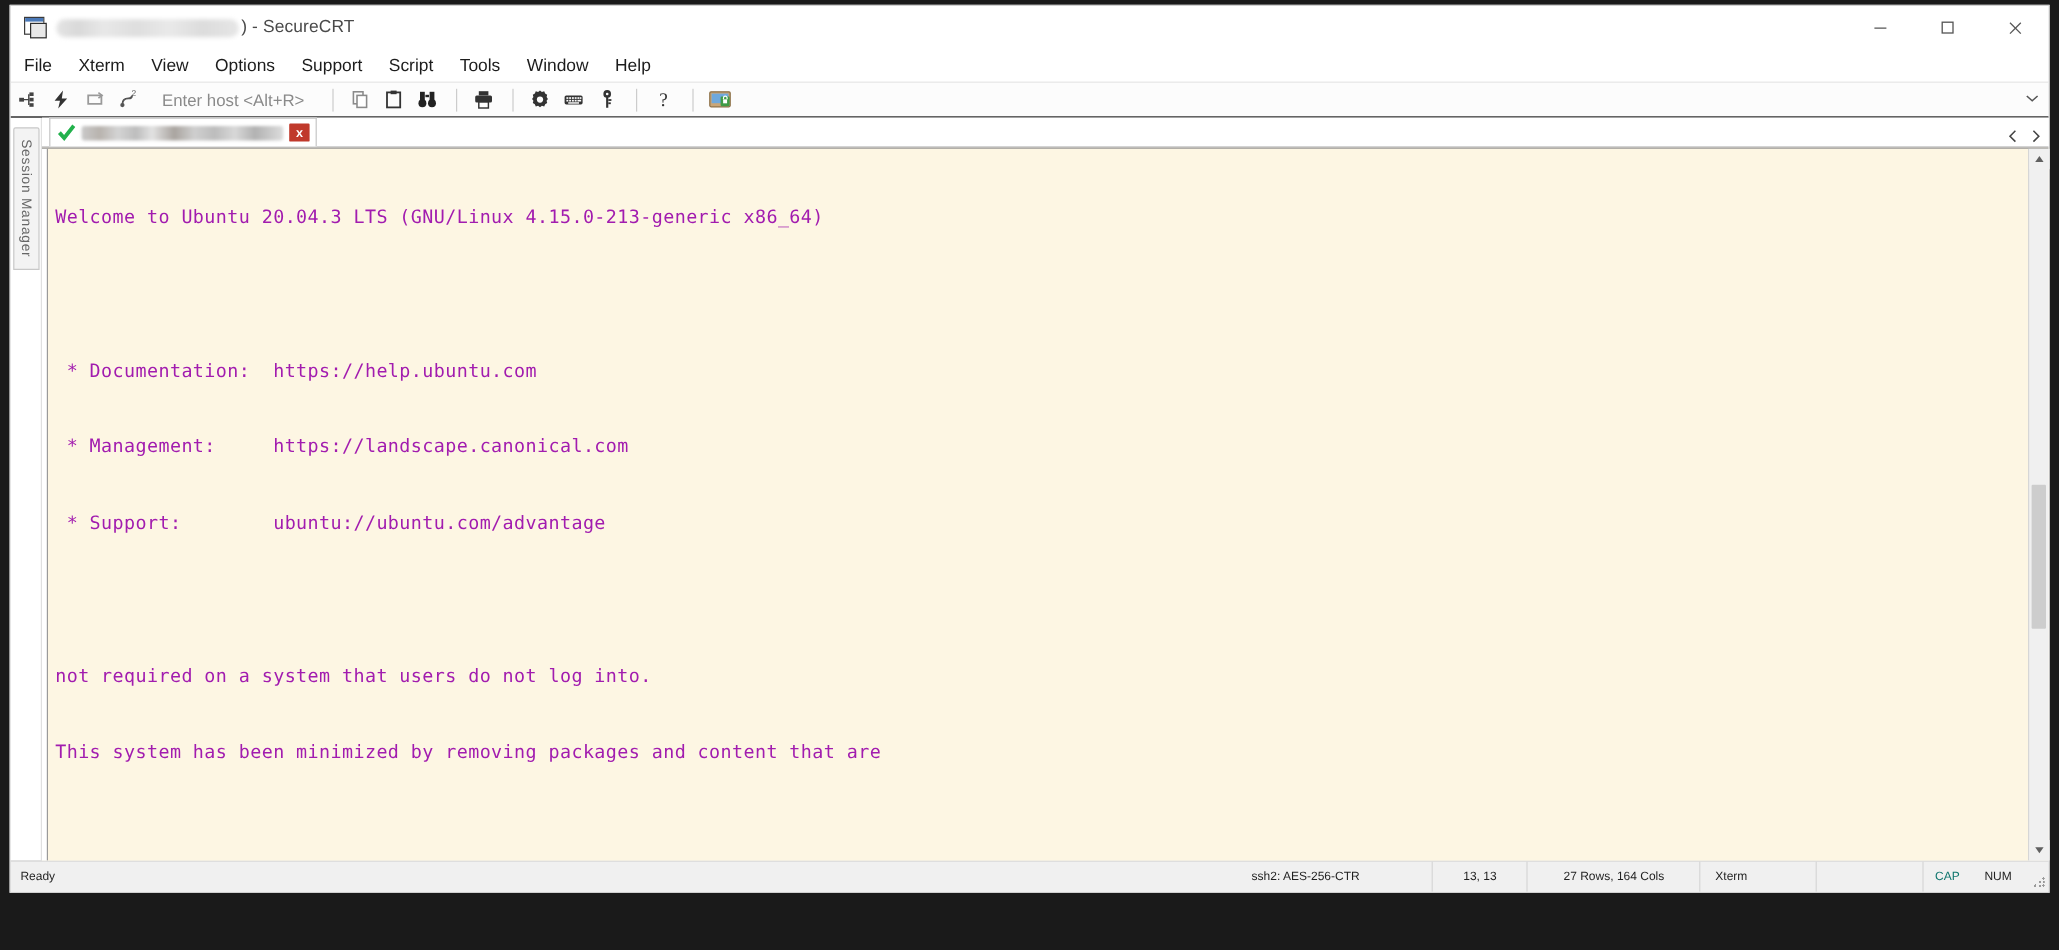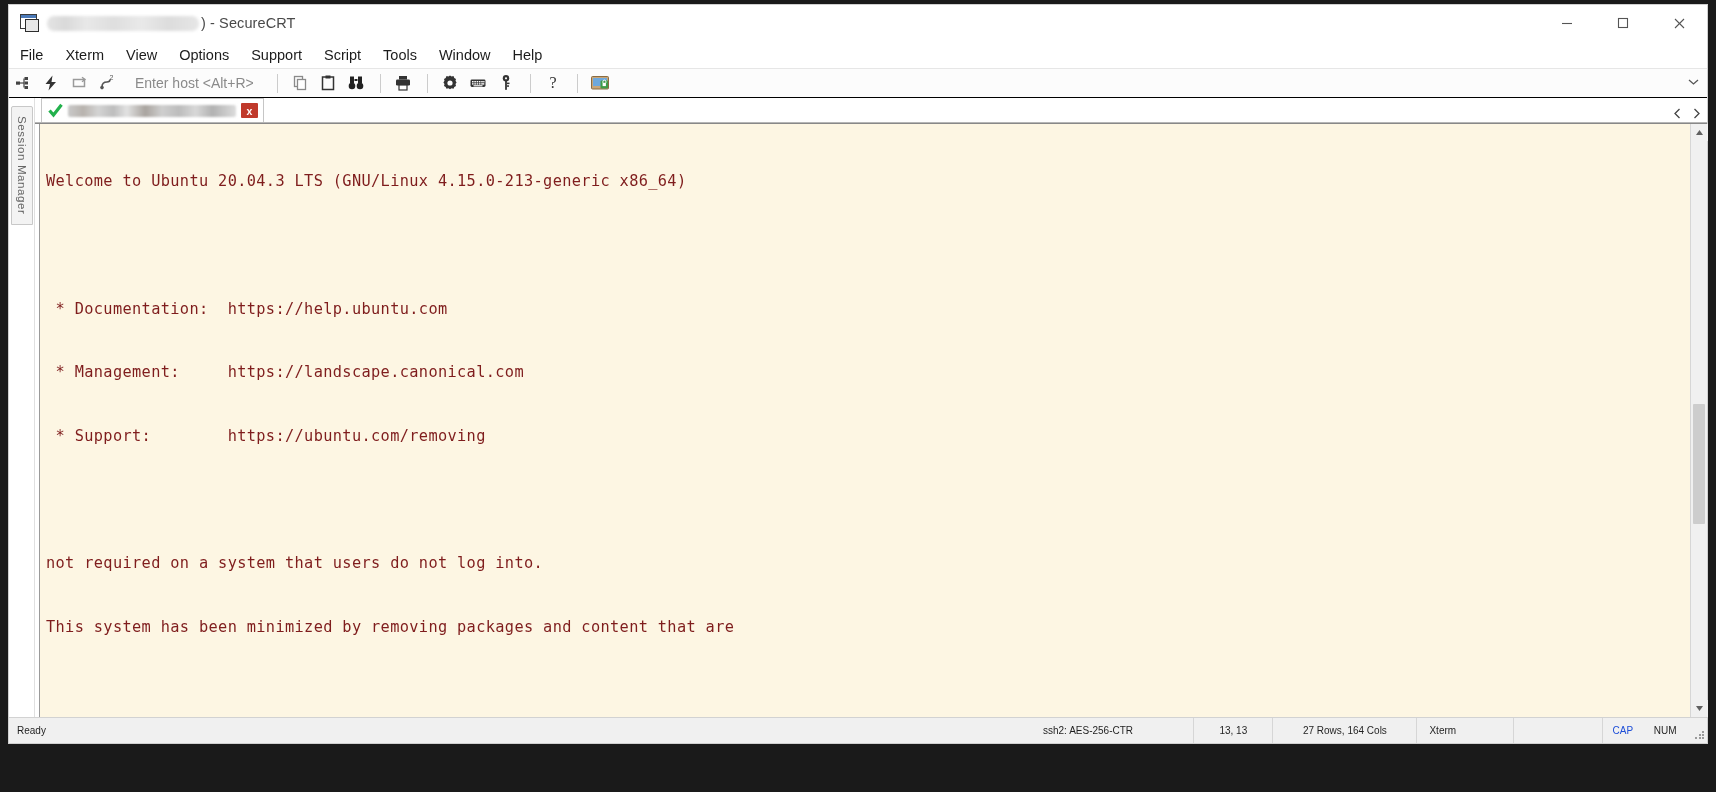--- a/index.html
+++ b/index.html
@@ -210,21 +210,21 @@
     background: #ffffff;
     border-right: 1px solid #9a9a9a;
   }
   .terminal {
     flex: 1 1 auto;
     background: #fdf6e3;
     padding: 5px 0 0 6px;
     font-family: "DejaVu Sans Mono", "Liberation Mono", monospace;
     font-size: 15.3px;
     line-height: 21.2px;
-    color: #7f1d1d;
+    color: #a21caf;
     white-space: pre;
     overflow: hidden;
     letter-spacing: .35px;
   }
   .term-line { height: 21.2px; }
 
   
   .vscroll {
     width: 17px; flex: none;
     background: #f0f0f0;
@@ -261,21 +261,21 @@
     padding: 0 10px;
     border-right: 1px solid #d6d6d6;
     white-space: nowrap;
   }
   .sb-ready { flex: none; width: 1020px; border-right: none; padding-left: 8px; }
   .sb-enc   { width: 172px; justify-content: flex-start; padding-left: 14px; }
   .sb-pos   { width: 82px;  justify-content: center; }
   .sb-size  { width: 150px; justify-content: center; }
   .sb-emu   { width: 100px; justify-content: flex-start; padding-left: 12px; }
   .sb-gap   { width: 92px; }
-  .sb-cap   { width: 41px; justify-content: center; color: #1d4ed8; border-right: none; }
+  .sb-cap   { width: 41px; justify-content: center; color: #0f766e; border-right: none; }
   .sb-num   { width: 45px; justify-content: center; color: #1f1f1f; border-right: none; }
   .sb-grip  {
     flex: 1 1 auto;
     position: relative;
     border-right: none;
   }
   .sb-grip::after {
     content: "";
     position: absolute; right: 3px; bottom: 3px;
     width: 10px; height: 10px;
@@ -507,21 +507,21 @@
       </div>
 
       <div class="term-wrap">
         <div class="term-leftedge"></div>
 
         <div class="terminal">
           <div class="term-line">Welcome to Ubuntu 20.04.3 LTS (GNU/Linux 4.15.0-213-generic x86_64)</div>
           <div class="term-line"></div>
           <div class="term-line"> * Documentation:  https://help.ubuntu.com</div>
           <div class="term-line"> * Management:     https://landscape.canonical.com</div>
-          <div class="term-line"> * Support:        https://ubuntu.com/removing</div>
+          <div class="term-line"> * Support:        ubuntu://ubuntu.com/advantage</div>
           <div class="term-line"></div>
           <div class="term-line">not required on a system that users do not log into.</div>
           <div class="term-line">This system has been minimized by removing packages and content that are</div>
           <div class="term-line"></div>
           
 
           
 
           
 

